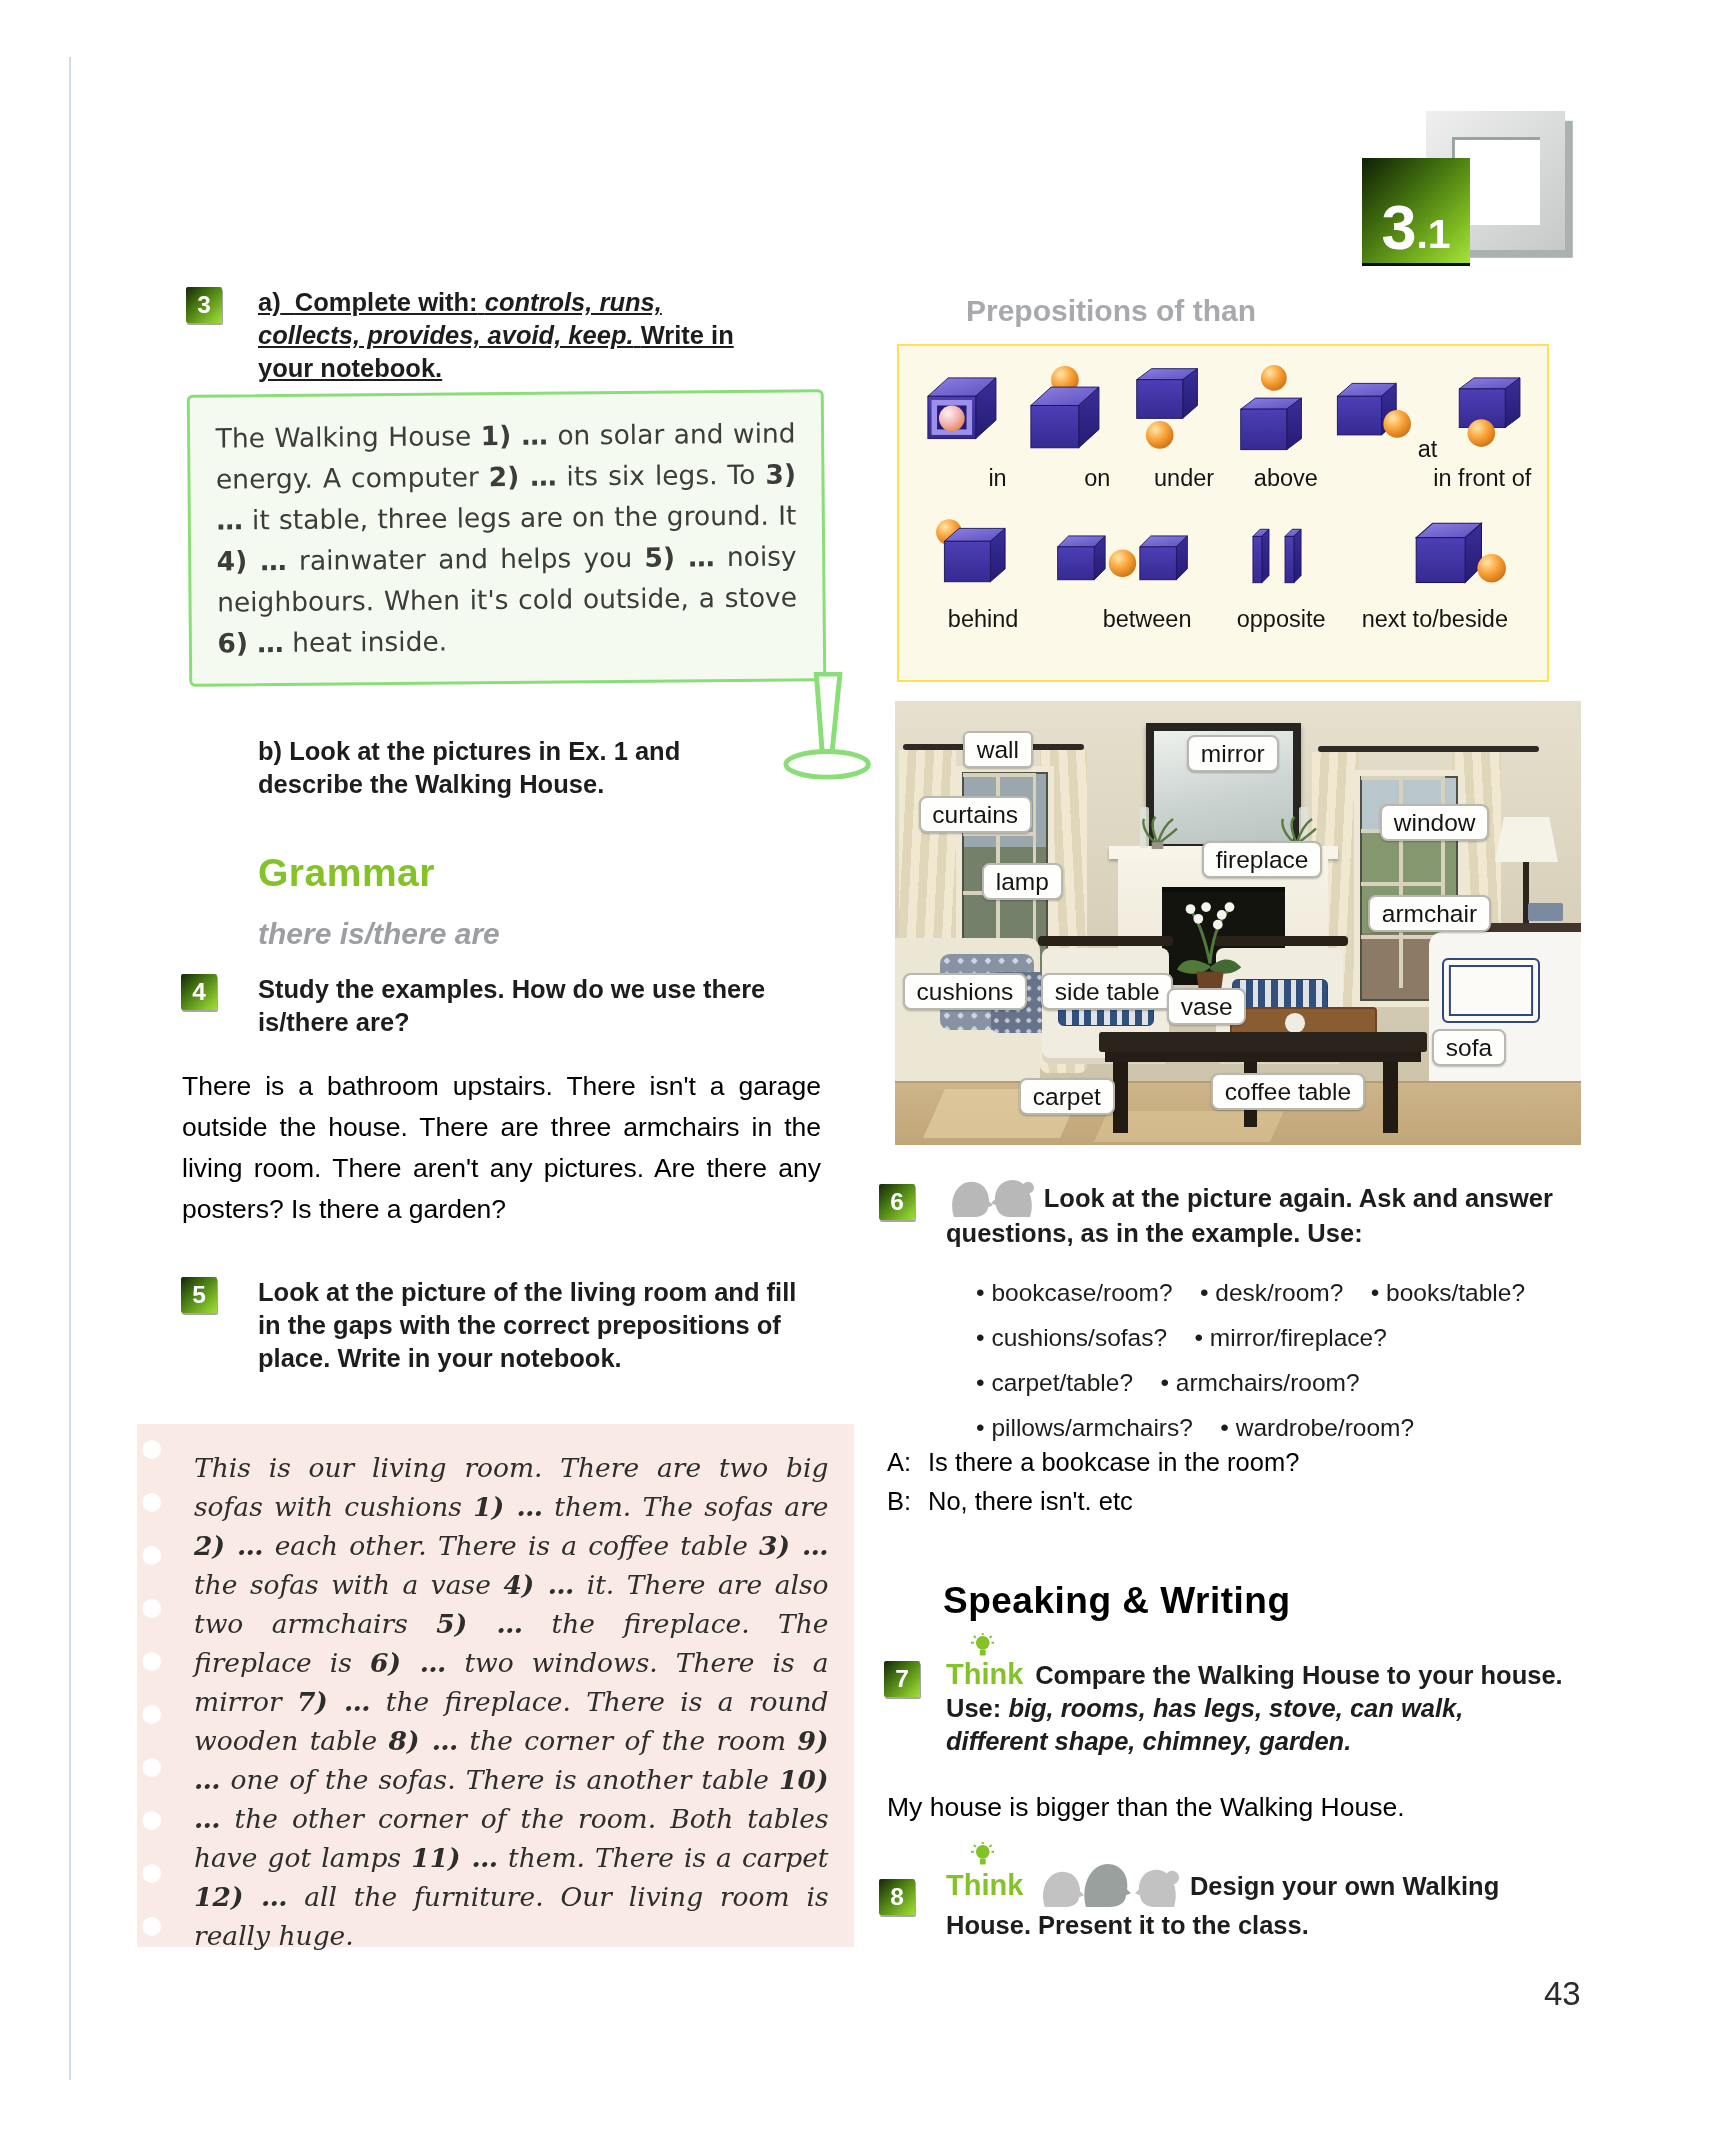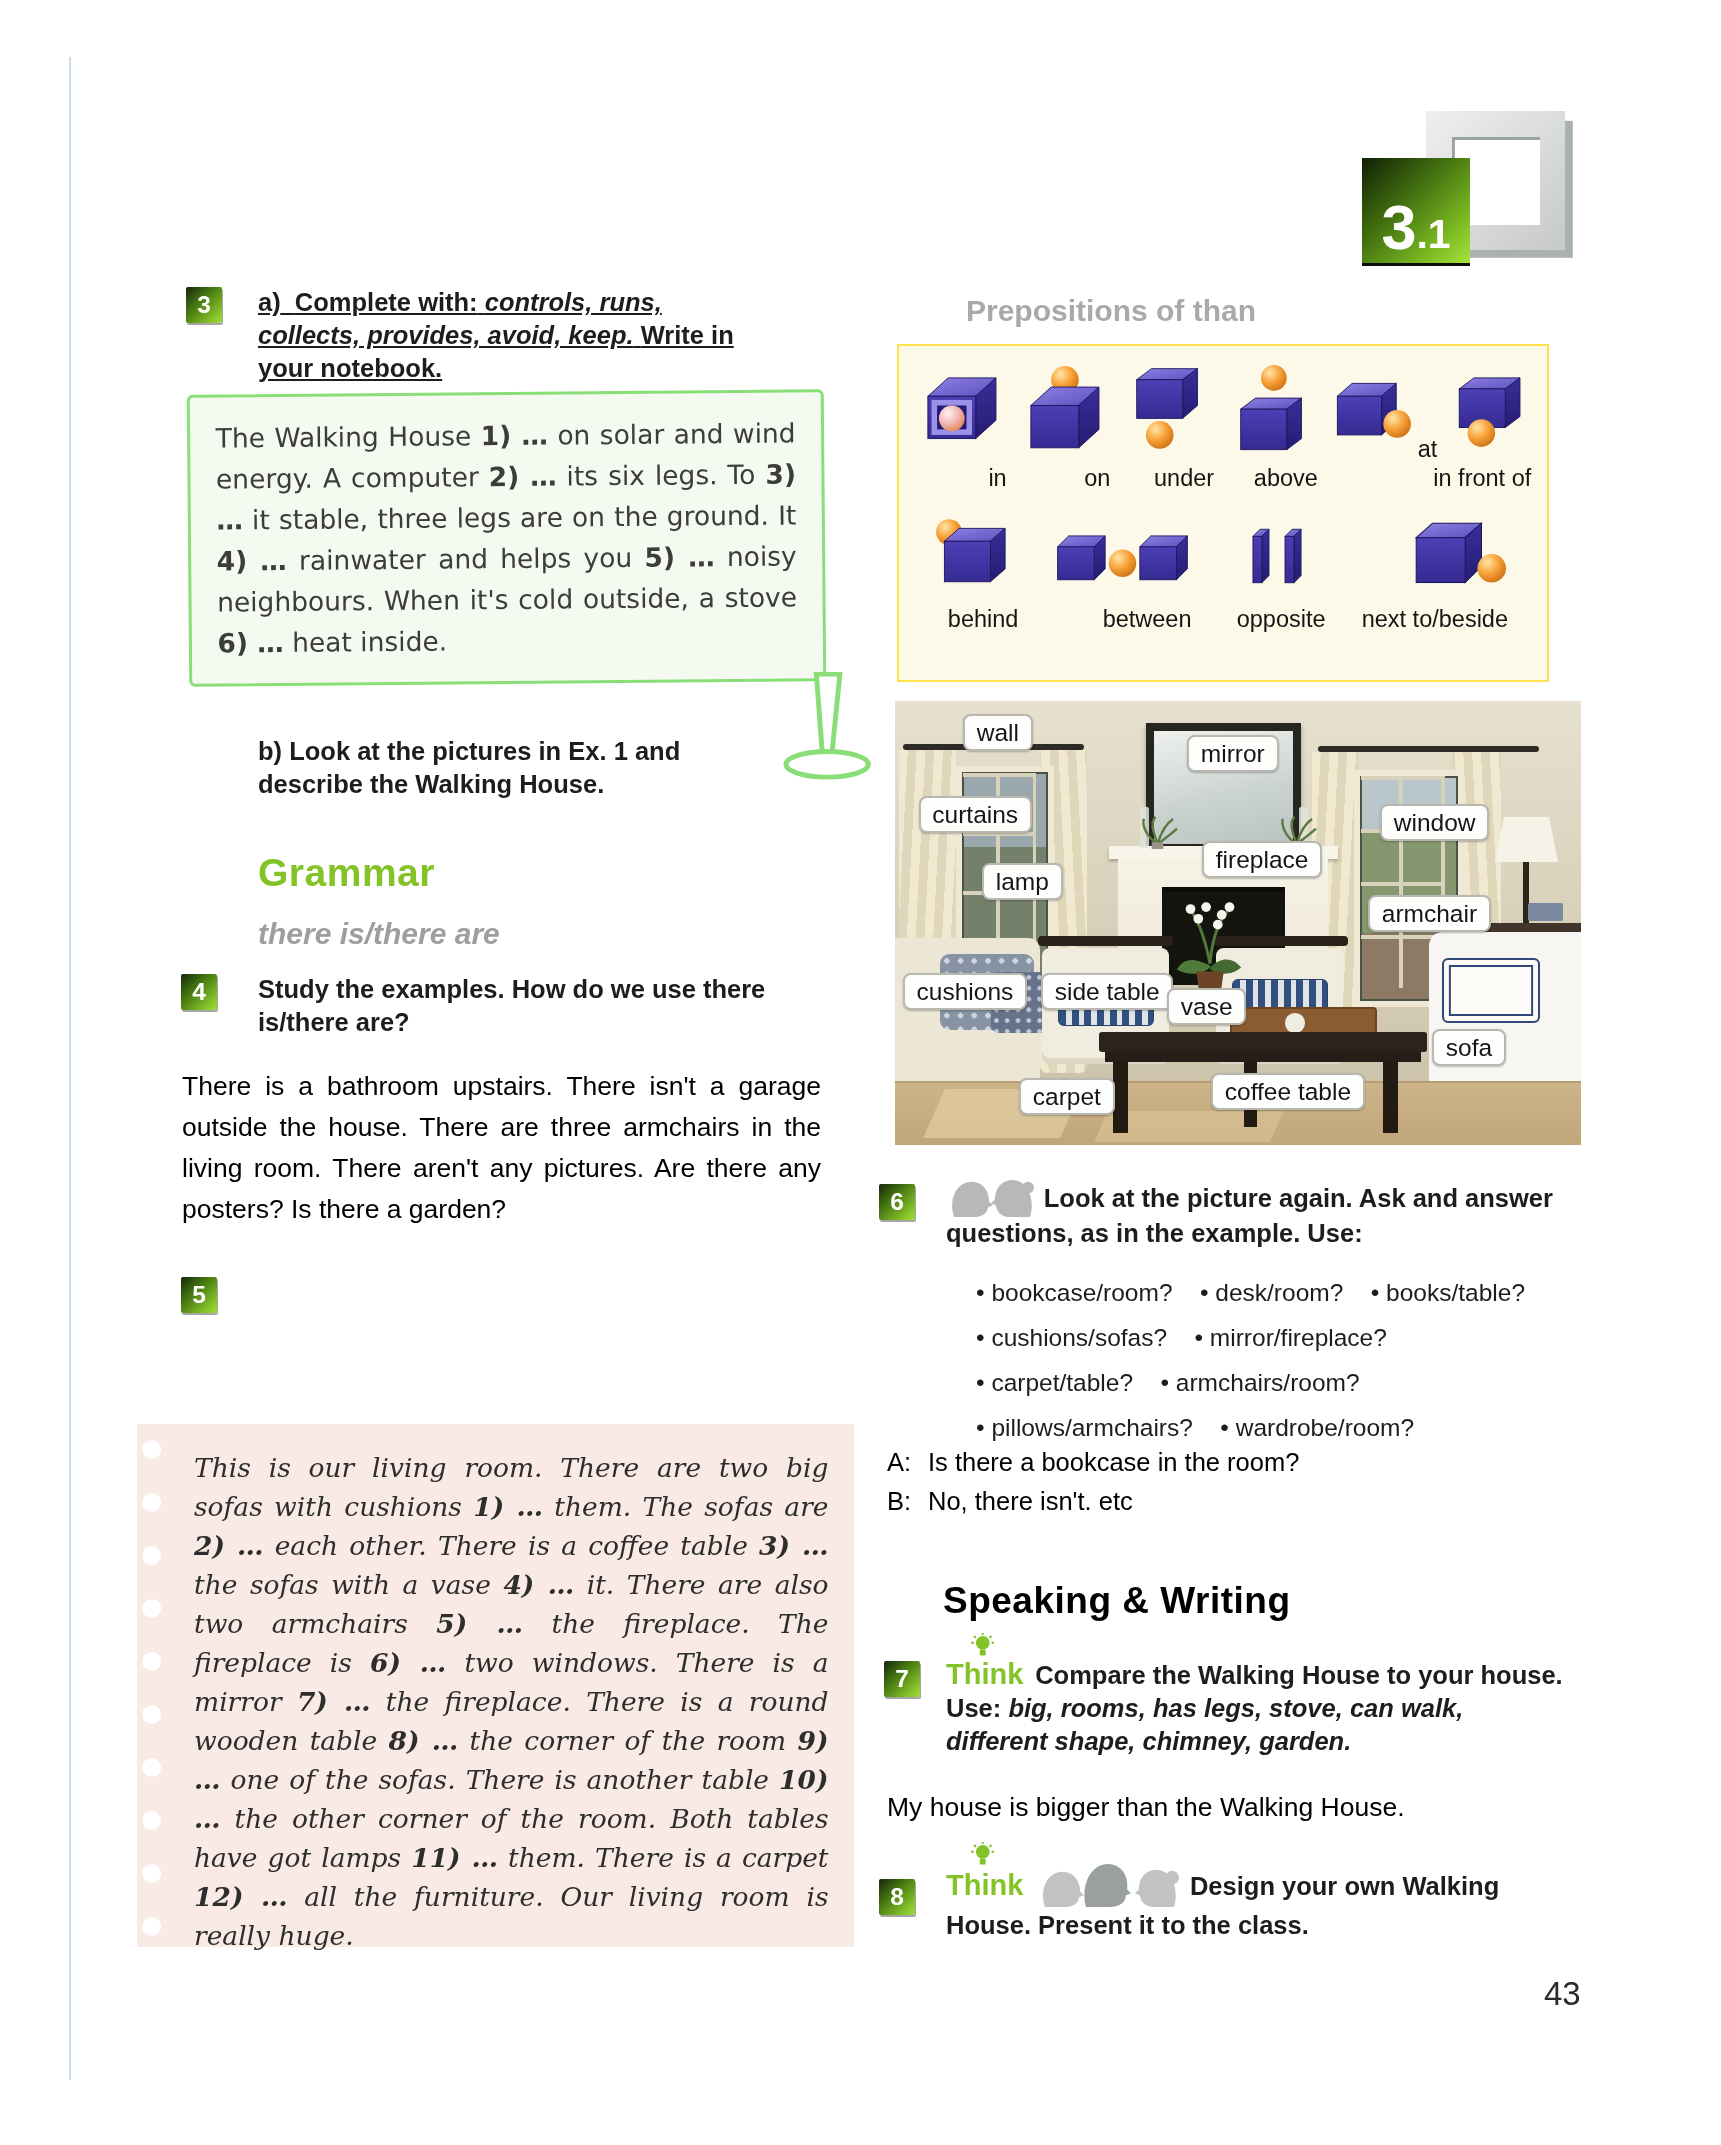--- a/index.html
+++ b/index.html
@@ -144,20 +144,21 @@
 
   <div class="abs h-green" style="left:258px;top:851px;">Grammar</div>
   <div class="abs h-sub" style="left:258px;top:917px;">there is/there are</div>
 
   <div class="badge" style="left:181px;top:974px;">4</div>
   <div class="abs instr" style="left:258px;top:973px;width:578px;">Study the examples. How do we use there is/there are?</div>
 
   <div class="bluepar teal" style="left:182px;top:1066px;width:639px;">There is a bathroom upstairs. There isn't a garage outside the house. There are three armchairs in the living room. There aren't any pictures. Are there any posters? Is there a garden?</div>
 
   <div class="badge" style="left:181px;top:1277px;">5</div>
+  <div class="abs instr" style="left:258px;top:1276px;width:544px;">Look at the picture of the living room and fill in the gaps with the correct prepositions of place. Write in your notebook.</div>
 
   <div class="pbox">
     <p>This is our living room. There are two big sofas with cushions <b>1) …</b> them. The sofas are <b>2) …</b> each other. There is a coffee table <b>3) …</b> the sofas with a vase <b>4) …</b> it. There are also two armchairs <b>5) …</b> the fireplace. The fireplace is <b>6) …</b> two windows. There is a mirror <b>7) …</b> the fireplace. There is a round wooden table <b>8) …</b> the corner of the room <b>9) …</b> one of the sofas. There is another table <b>10) …</b> the other corner of the room. Both tables have got lamps <b>11) …</b> them. There is a carpet <b>12) …</b> all the furniture. Our living room is really huge.</p>
   </div>
 
   <div class="abs h-grey" style="left:966px;top:294px;">Prepositions of than</div>
 
   <div class="ybox">
     <div class="prep-row" style="margin-top:9.8px;">
       <div class="prep-item">
@@ -324,21 +325,21 @@
       <path d="M26 78 L54 78 L50 108 L30 108 Z" fill="#6d4426"></path>
     </svg>
     <div class="r" style="left:335px;top:306px;width:143px;height:31px;background:#8a5c32;border:2px solid #6d4424;border-radius:3.9px;"></div>
     <div class="r" style="left:390px;top:312px;width:19.6px;height:19.6px;background:#efece2;border-radius:50%;"></div>
     <div class="r" style="left:204px;top:331px;width:328px;height:19.6px;background:#2b241c;border-radius:2.9px;"></div>
     <div class="r" style="left:210px;top:351px;width:316px;height:9.8px;background:#241e16;"></div>
     <div class="r" style="left:218px;top:361px;width:14.7px;height:71px;background:#211b14;"></div>
     <div class="r" style="left:349px;top:361px;width:12.7px;height:65px;background:#211b14;"></div>
     <div class="r" style="left:488px;top:361px;width:14.7px;height:71px;background:#211b14;"></div>
 
-    <span class="chip" style="left:68px;top:13px;">wall</span>
+    <span class="chip" style="left:68px;top:30px;border-radius:6px;">wall</span>
     <span class="chip" style="left:292px;top:34px;">mirror</span>
     <span class="chip" style="left:23.5px;top:95px;">curtains</span>
     <span class="chip" style="left:485px;top:103px;">window</span>
     <span class="chip" style="left:87px;top:162px;">lamp</span>
     <span class="chip" style="left:307px;top:140px;">fireplace</span>
     <span class="chip" style="left:473px;top:194px;">armchair</span>
     <span class="chip" style="left:7.8px;top:272px;">cushions</span>
     <span class="chip" style="left:146px;top:272px;">side table</span>
     <span class="chip" style="left:272px;top:287px;">vase</span>
     <span class="chip" style="left:537px;top:328px;">sofa</span>

